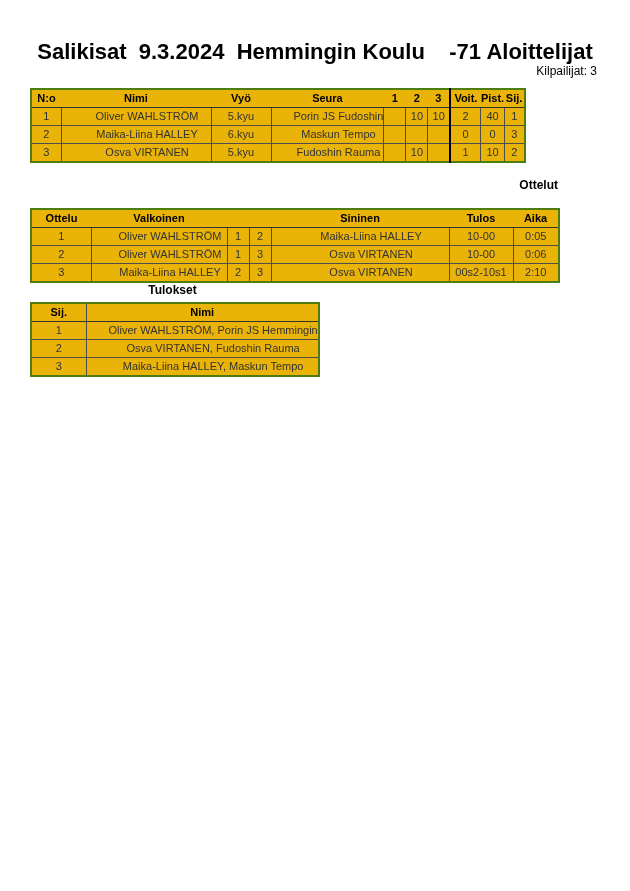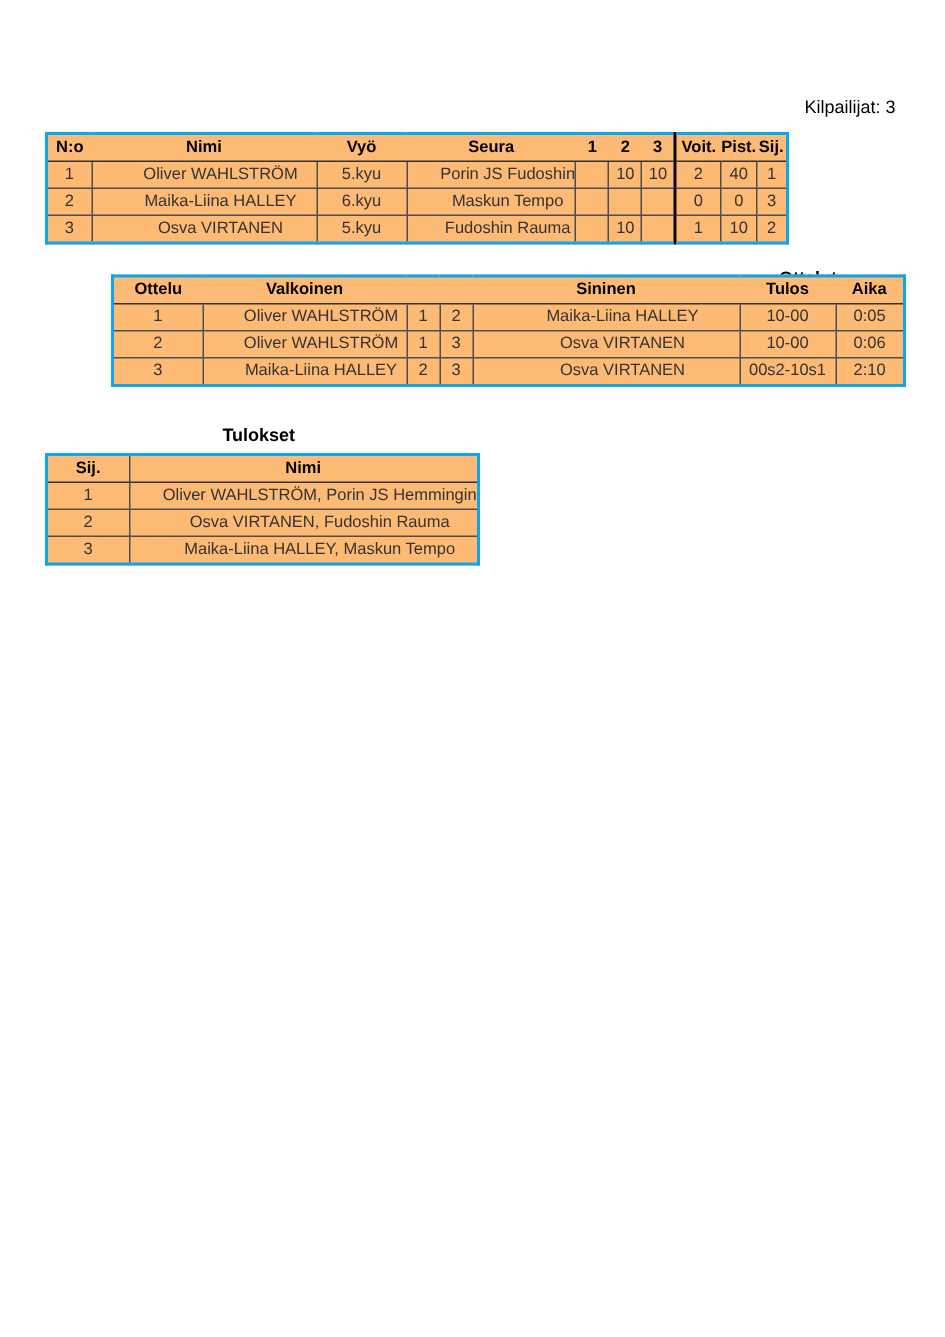--- a/index.html
+++ b/index.html
@@ -36,25 +36,25 @@
     position: absolute;
     top: 66px; right: 33px;
     font-size: 12px;
     line-height: 11px;
     color: #000;
   }
   table {
     position: absolute;
     border-collapse: collapse;
     table-layout: fixed;
-    background: #fdba74;
-    border: 2px solid #0ea5e9;
+    background: #eab308;
+    border: 2px solid #4d7c0f;
   }
   .t-competitors { left: 30px; top: 88px; }
-  .t-matches     { left: 30px; top: 183px; margin-left: 44px; }
+  .t-matches     { left: 30px; top: 208px; }
   .t-results     { left: 30px; top: 302px; }
   th, td {
     font-size: 11px;
     height: 17px;
     line-height: 17px;
     padding: 0;
     overflow: hidden;
     white-space: nowrap;
     text-align: center;
     vertical-align: middle;
@@ -71,20 +71,21 @@
   }
   .al { text-align: center; padding-left: 22px; }
   .sep-l { border-left: 2px solid #000 !important; }
   .hdr-v { border-right: 1px solid #4d4d4d; }
 </style>
 </head>
 <body>
 
 <div class="page">
 
+  <div class="page-title">Salikisat  9.3.2024  Hemmingin Koulu    -71 Aloittelijat</div>
 
   <div class="count-label">Kilpailijat: 3</div>
 
   <table class="t-competitors">
     <colgroup>
       <col style="width:30px">
         <col style="width:150px">
         <col style="width:60px">
         <col style="width:107px">
       <col style="width:22px">

